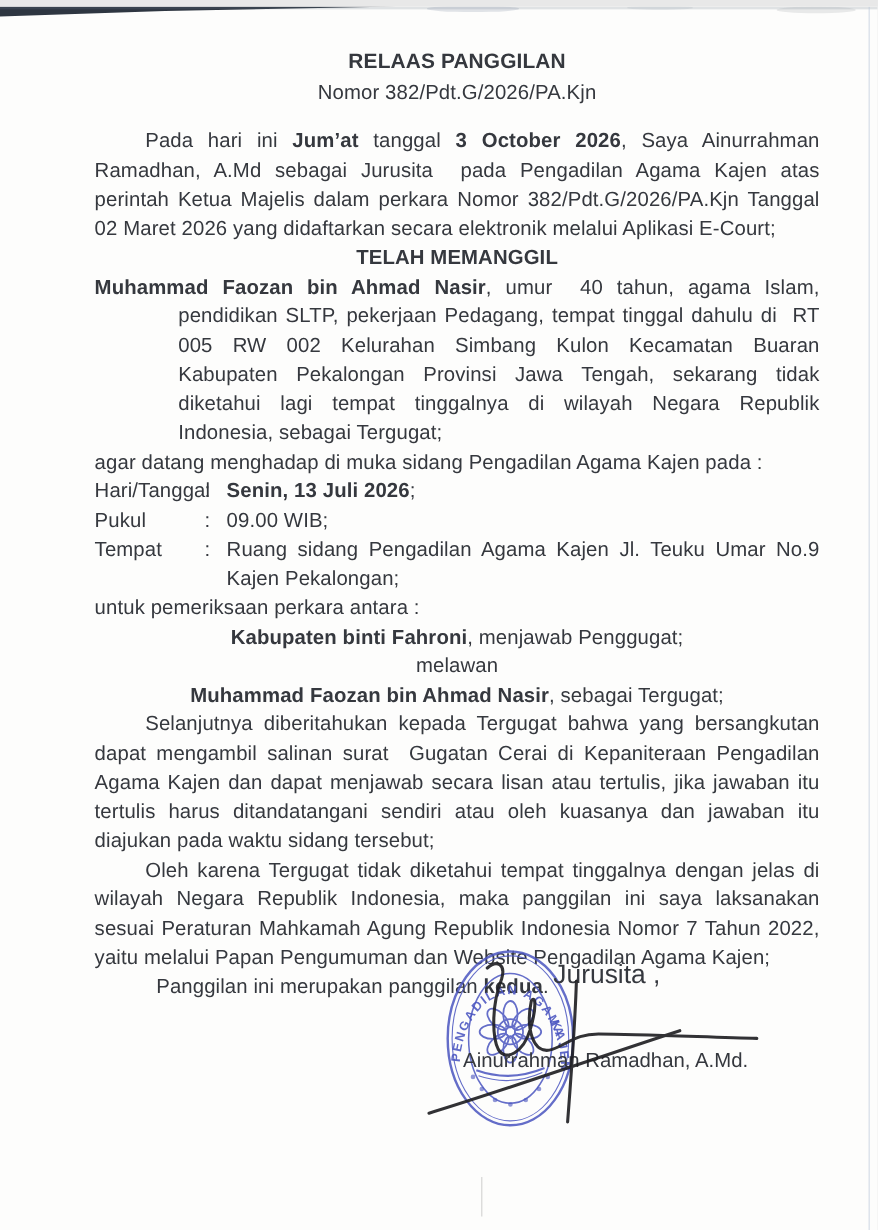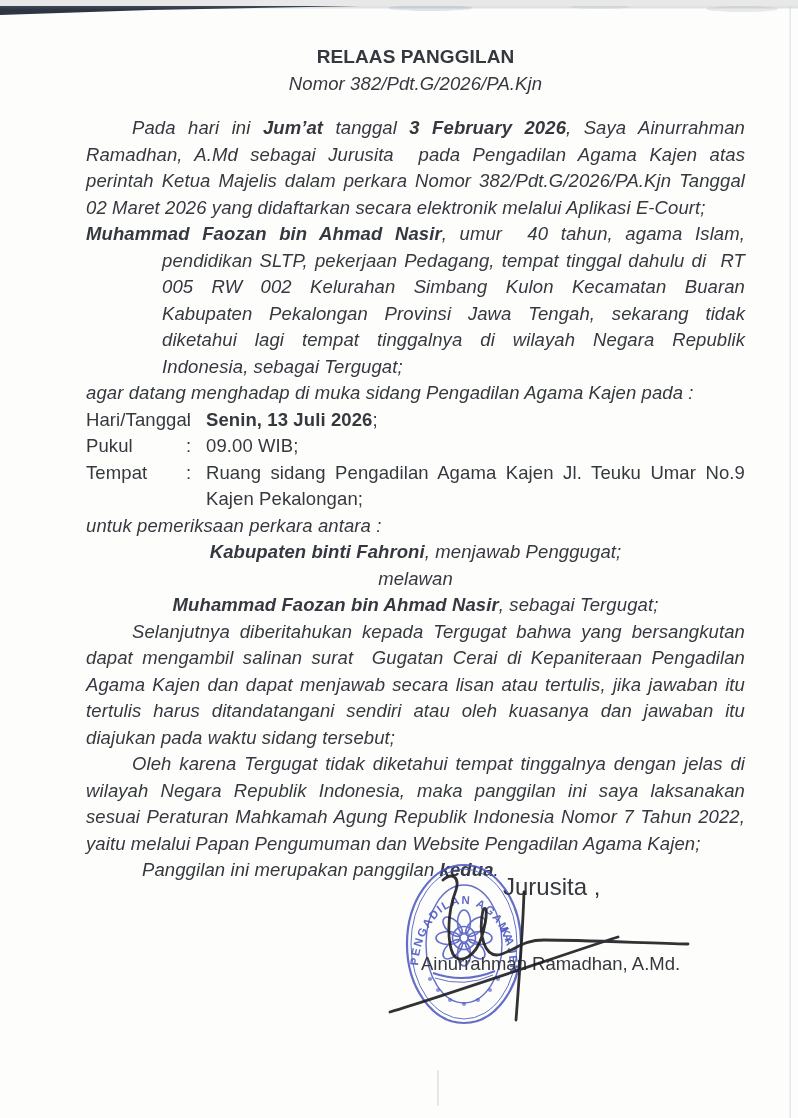--- a/index.html
+++ b/index.html
@@ -20,21 +20,21 @@
   }
   .content{
     position:absolute;left:86px;top:38px;width:659px;
     font-size:18.5px;line-height:26.5px;
     letter-spacing:0.1px;
   }
   .doc-title{
     margin:0;text-align:center;font-weight:bold;font-size:19px;line-height:26.5px;
   }
   .case-number{margin:0 0 18px 0;text-align:center;}
-  p{margin:0;font-style:italic;}
+  p{margin:0;}
   .just{text-align:justify;}
   .indent{text-indent:46px;}
   .indent-lg{text-indent:56px;}
   .center{text-align:center;}
   .bold,.b{font-weight:bold;}
   .hang{padding-left:76px;text-indent:-76px;text-align:justify;}
   .row{display:flex;}
   .row .lbl{width:100px;flex:none;}
   .row .col{width:20px;flex:none;}
   .row .val{flex:1;text-align:justify;}
@@ -45,22 +45,23 @@
 </style>
 </head>
 <body>
 
 <div class="page">
 
   <div class="content">
     <h1 class="doc-title">RELAAS PANGGILAN</h1>
     <p class="case-number">Nomor 382/Pdt.G/2026/PA.Kjn</p>
 
-    <p class="just indent"><span>Pada hari ini </span><span class="b">Jum’at</span><span> tanggal </span><span class="b">3 February 2026</span><span>, Saya Ainurrahman Ramadhan, A.Md sebagai Jurusita &nbsp;pada Pengadilan Agama Kajen atas perintah Ketua Majelis dalam perkara Nomor 382/Pdt.G/2026/PA.Kjn Tanggal 02 Maret 2026 yang didaftarkan secara elektronik melalui Aplikasi E-Court;</span></p>
+    <p class="just indent"><span>Pada hari ini </span><span class="b">Jum’at</span><span> tanggal </span><span class="b">3 October 2026</span><span>, Saya Ainurrahman Ramadhan, A.Md sebagai Jurusita &nbsp;pada Pengadilan Agama Kajen atas perintah Ketua Majelis dalam perkara Nomor 382/Pdt.G/2026/PA.Kjn Tanggal 02 Maret 2026 yang didaftarkan secara elektronik melalui Aplikasi E-Court;</span></p>
 
+    <p class="center bold">TELAH MEMANGGIL</p>
 
     <p class="hang"><span class="b">Muhammad Faozan bin Ahmad Nasir</span><span>, umur &nbsp;40 tahun, agama Islam, pendidikan SLTP, pekerjaan Pedagang, tempat tinggal dahulu di &nbsp;RT 005 RW 002 Kelurahan Simbang Kulon Kecamatan Buaran Kabupaten Pekalongan Provinsi Jawa Tengah, sekarang tidak diketahui lagi tempat tinggalnya di wilayah Negara Republik Indonesia, sebagai Tergugat;</span></p>
 
     <p>agar datang menghadap di muka sidang Pengadilan Agama Kajen pada :</p>
 
     <div class="row">
       <span class="lbl">Hari/Tanggal</span>
       <span class="col">:</span>
       <span class="val"><span class="b">Senin, 13 Juli 2026</span><span>;</span></span>
     </div>

